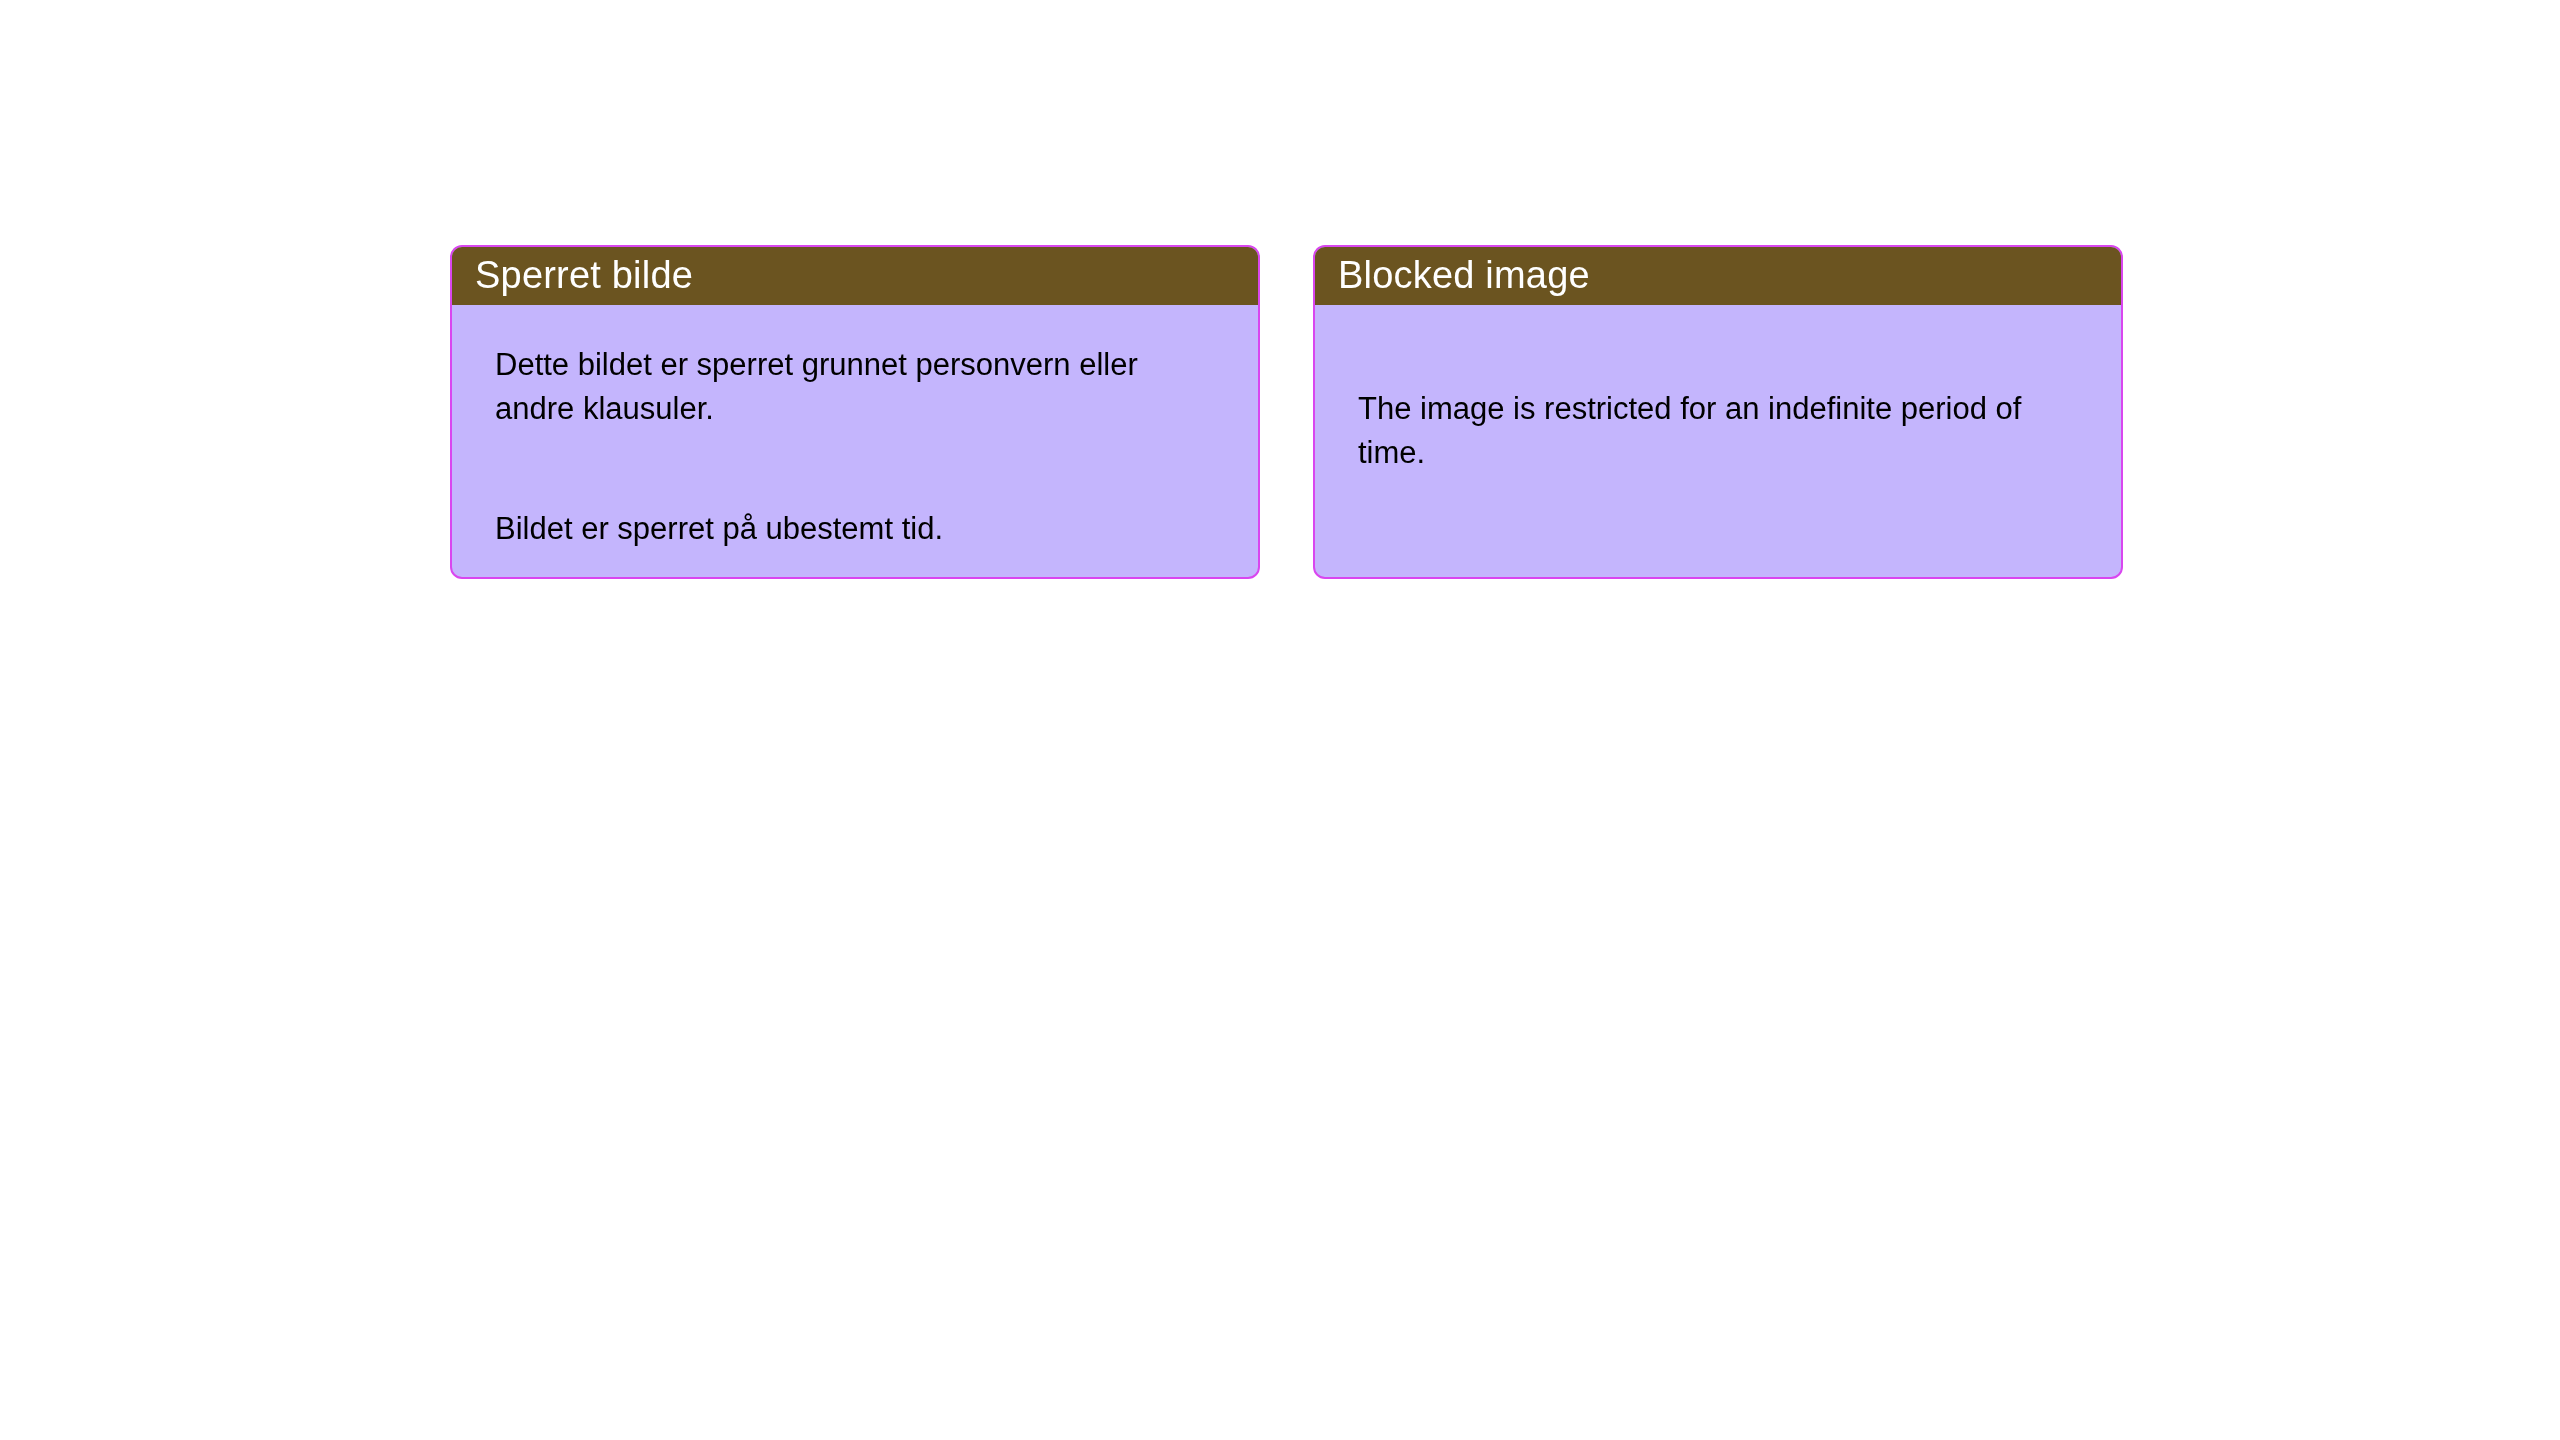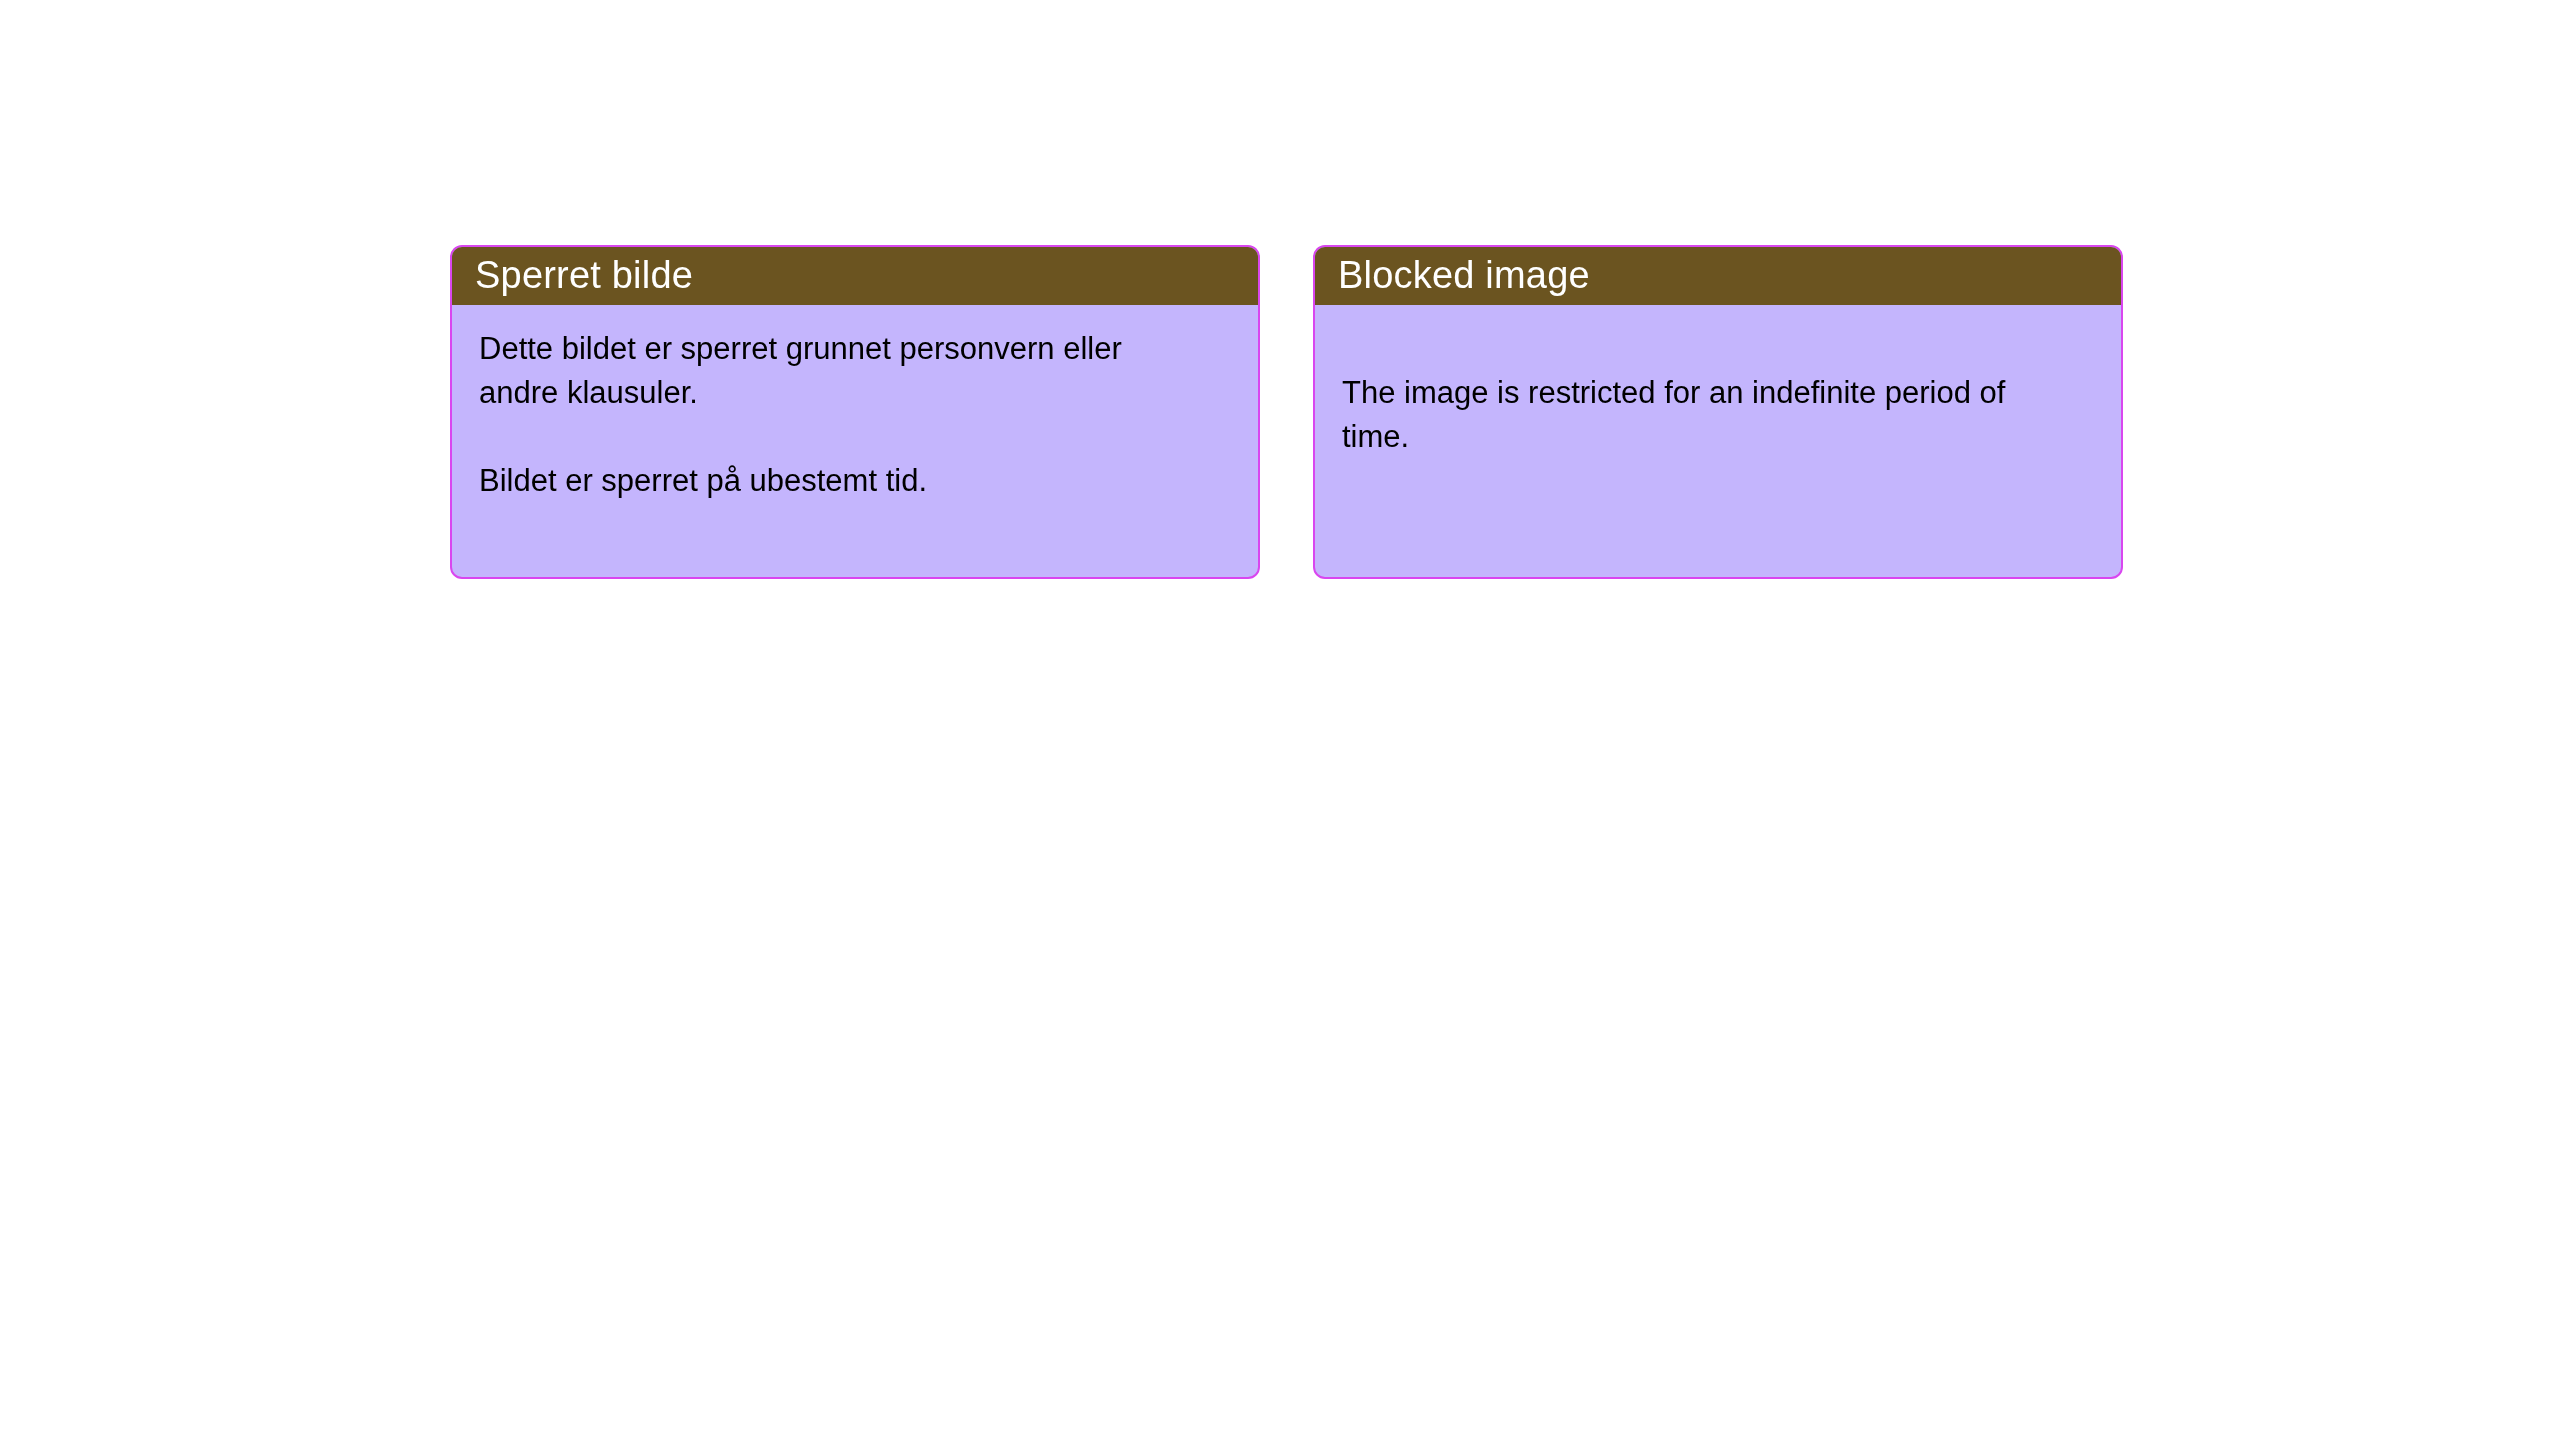--- a/index.html
+++ b/index.html
@@ -76,21 +76,21 @@
     bottom: 0;
     padding: 22px 26px 0 27px;
     box-sizing: border-box;
   }
 
   .body-paragraph {
     color: #000000;
     font-size: 31px;
     line-height: 44px;
     font-weight: 400;
-    margin: 0;
+    margin: 16px;
     max-width: 705px;
   }
 
   .paragraph-gap {
     height: 44px;
   }
 </style>
 </head>
 <body>
 

